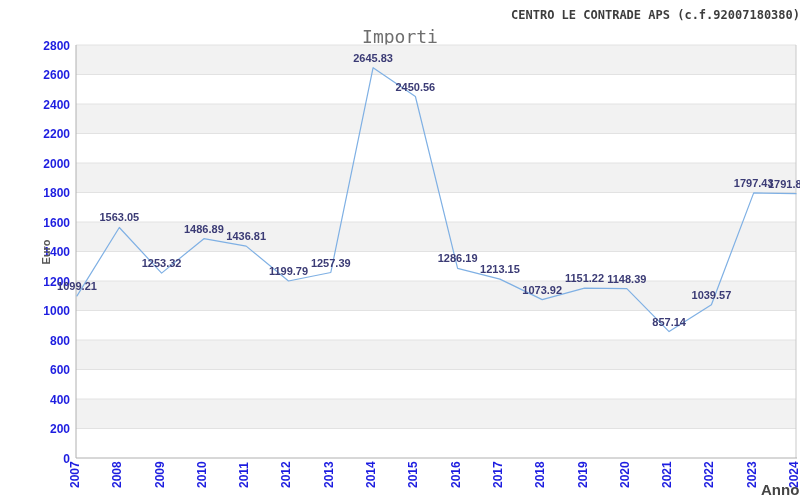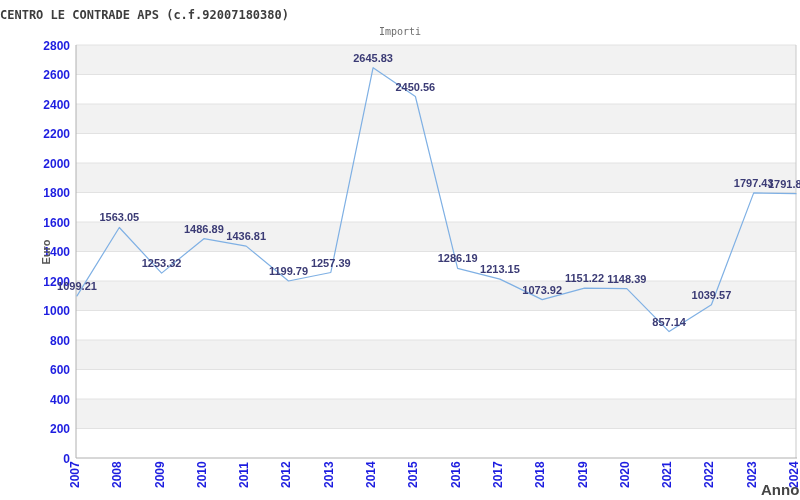--- a/index.html
+++ b/index.html
@@ -1,24 +1,24 @@
 <!DOCTYPE html>
 <html><head>
 <meta charset="utf-8">
 <style>
   html,body{margin:0;padding:0;background:#ffffff;}
   body{width:800px;height:500px;overflow:hidden;font-family:"Liberation Sans",sans-serif;}
   .page{position:relative;width:800px;height:500px;background:#fff;}
   .chart-title{
-    position:absolute;top:8px;left:0;width:100%;text-align:left;
+    position:absolute;top:8px;left:0;width:100%;text-align:right;
     font-family:"DejaVu Sans Mono",monospace;font-weight:bold;font-size:12px;color:#3d3d3d;
   }
   .chart-subtitle{
     position:absolute;top:26px;left:0;width:100%;text-align:center;
-    font-family:"DejaVu Sans Mono",monospace;font-size:10px;color:#6e6e6e;
+    font-family:"DejaVu Sans Mono",monospace;font-size:18px;color:#6e6e6e;
   }
   .y-axis-title{
     position:absolute;left:46px;top:252px;
     transform:translate(-50%,-50%) rotate(-90deg);
     font-size:11px;font-weight:bold;color:#555555;white-space:nowrap;
   }
   .x-axis-title{
     position:absolute;left:761px;top:481px;
     font-size:15px;font-weight:bold;color:#444444;white-space:nowrap;
   }

